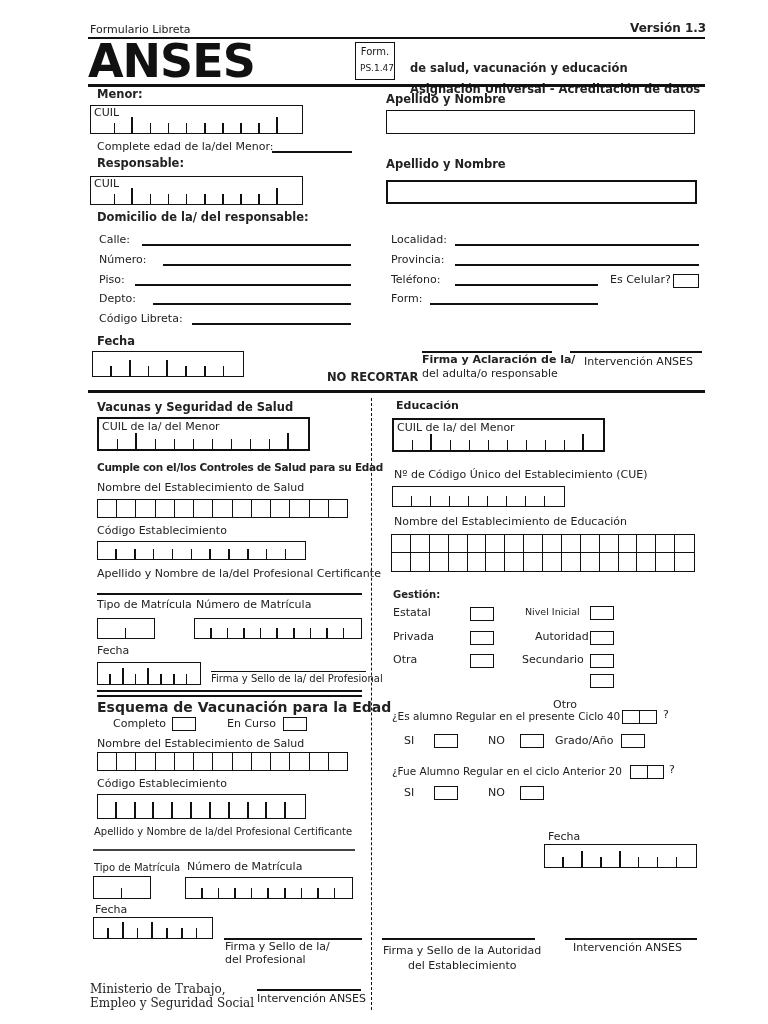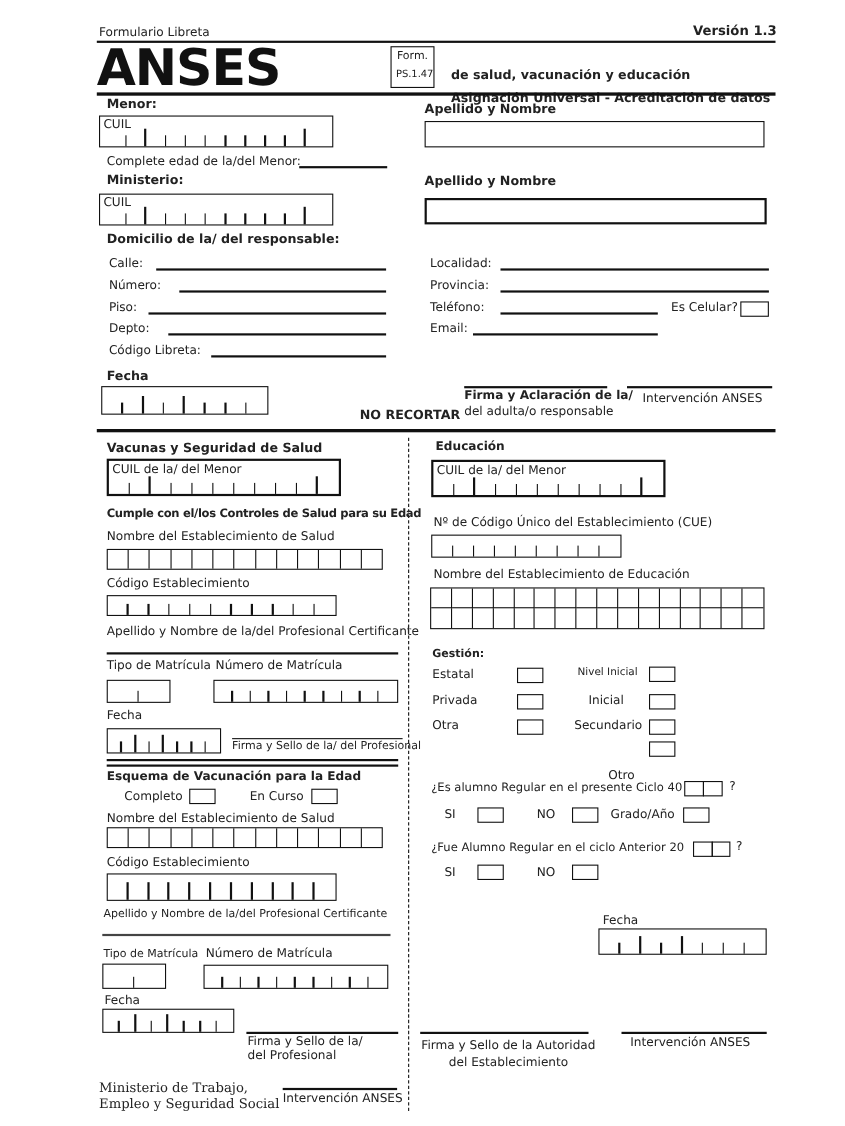--- a/index.html
+++ b/index.html
@@ -53,21 +53,21 @@
       <div class="tick tall"></div>
       <div class="tick last"></div>
   </div>
 </div>
 <div class="t" style="left:97px;top:141px;">Complete edad de la/del Menor:</div>
 <div class="hline" style="left:272px;top:151px;width:80px;height:1.5px;"></div>
 
 <div class="t b" style="left:386px;top:93px;font-size:11.5px;">Apellido y Nombre</div>
 <div class="box" style="left:386px;top:110px;width:309px;height:24px;"></div>
 
-<div class="t b" style="left:97px;top:157px;font-size:11.5px;">Ministerio:</div>
+<div class="t b" style="left:97px;top:157px;font-size:11.5px;">Responsable:</div>
 <div class="box" style="left:90px;top:176px;width:213px;height:29px;">
   <div class="t" style="left:3px;top:1px;">CUIL</div>
   <div class="ticks" style="left:6px;right:6px;">
     <div class="tick"></div>
       <div class="tick tall"></div>
       <div class="tick"></div>
       <div class="tick"></div>
       <div class="tick"></div>
       <div class="tick"></div>
       <div class="tick"></div>
@@ -94,21 +94,21 @@
 <div class="hline" style="left:192px;top:323px;width:159px;height:1.5px;"></div>
 
 <div class="t" style="left:391px;top:234px;">Localidad:</div>
 <div class="hline" style="left:455px;top:244px;width:244px;height:1.5px;"></div>
 <div class="t" style="left:391px;top:254px;">Provincia:</div>
 <div class="hline" style="left:455px;top:264px;width:244px;height:1.5px;"></div>
 <div class="t" style="left:391px;top:274px;">Teléfono:</div>
 <div class="hline" style="left:455px;top:284px;width:143px;height:1.5px;"></div>
 <div class="t" style="left:610px;top:274px;">Es Celular?</div>
 <div class="chk" style="left:673px;top:274px;width:26px;"></div>
-<div class="t" style="left:391px;top:293px;">Email:</div>
+<div class="t" style="left:391px;top:293px;">Form:</div>
 <div class="hline" style="left:430px;top:303px;width:168px;height:1.5px;"></div>
 
 <div class="t b" style="left:97px;top:335px;font-size:11.5px;">Fecha</div>
 <div class="box" style="left:92px;top:351px;width:152px;height:26px;">
   <div class="ticks" style="left:0;right:0;">
     <div class="tick"></div>
       <div class="tick tall"></div>
       <div class="tick"></div>
       <div class="tick tall"></div>
       <div class="tick"></div>
@@ -216,21 +216,21 @@
       <div class="tick"></div>
       <div class="tick last"></div>
   </div>
 </div>
 <div class="hline" style="left:211px;top:671px;width:155px;height:1px;"></div>
 <div class="t" style="left:211px;top:673px;font-size:10px;">Firma y Sello de la/ del Profesional</div>
 
 <div class="hline" style="left:97px;top:690px;width:265px;height:2px;"></div>
 <div class="hline" style="left:97px;top:695px;width:265px;height:2px;"></div>
 
-<div class="t b" style="left:97px;top:700px;font-size:11px;">Esquema de Vacunación para la Edad</div>
+<div class="t b" style="left:97px;top:700px;font-size:14px;">Esquema de Vacunación para la Edad</div>
 <div class="t" style="left:113px;top:718px;">Completo</div>
 <div class="chk" style="left:172px;top:717px;"></div>
 <div class="t" style="left:227px;top:718px;">En Curso</div>
 <div class="chk" style="left:283px;top:717px;"></div>
 <div class="t" style="left:97px;top:738px;">Nombre del Establecimiento de Salud</div>
 <div class="cells" style="left:97px;top:752px;width:251px;height:19px;">
   <div class="cell"></div>
     <div class="cell"></div>
     <div class="cell"></div>
     <div class="cell"></div>
@@ -377,21 +377,21 @@
 <div class="t b" style="left:393px;top:589px;font-size:10px;">Gestión:</div>
 <div class="t" style="left:393px;top:607px;">Estatal</div>
 <div class="chk" style="left:470px;top:607px;"></div>
 <div class="t" style="left:393px;top:631px;">Privada</div>
 <div class="chk" style="left:470px;top:631px;"></div>
 <div class="t" style="left:393px;top:654px;">Otra</div>
 <div class="chk" style="left:470px;top:654px;"></div>
 
 <div class="t" style="left:525px;top:607px;font-size:9.5px;">Nivel Inicial</div>
 <div class="chk" style="left:590px;top:606px;"></div>
-<div class="t" style="left:535px;top:631px;">Inicial</div>
+<div class="t" style="left:535px;top:631px;">Autoridad</div>
 <div class="chk" style="left:590px;top:631px;"></div>
 <div class="t" style="left:522px;top:654px;">Secundario</div>
 <div class="chk" style="left:590px;top:654px;"></div>
 <div class="t" style="left:553px;top:699px;">Otro</div>
 <div class="chk" style="left:590px;top:674px;"></div>
 
 <div class="t" style="left:392px;top:711px;font-size:10.5px;">¿Es alumno Regular en el presente Ciclo 40</div>
 <div class="chk" style="left:622px;top:710px;width:18px;"></div>
 <div class="chk" style="left:639px;top:710px;width:18px;"></div>
 <div class="t" style="left:663px;top:709px;">?</div>

